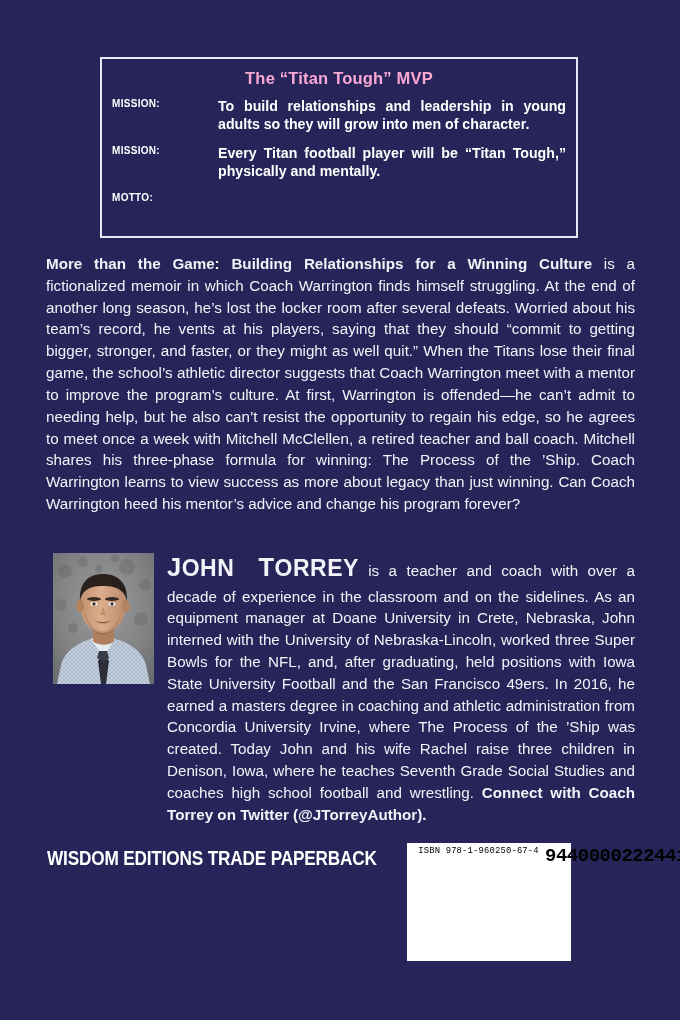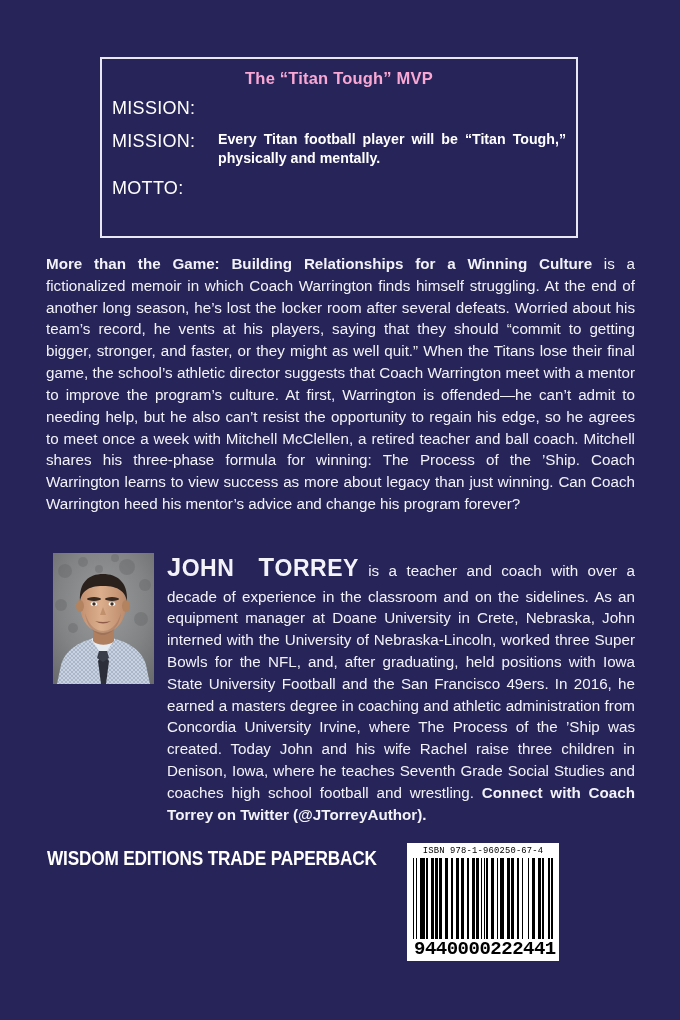--- a/index.html
+++ b/index.html
@@ -36,22 +36,22 @@
     color: #f9a8d4;
   }
   .mvp-row {
     display: flex;
     align-items: flex-start;
     margin-bottom: 10px;
   }
   .mvp-row:last-child { margin-bottom: 0; flex-direction: column; }
   .mvp-label {
     flex: 0 0 106px;
-    font-weight: normal;
-    font-size: 18px;
+    font-weight: bold;
+    font-size: 10px;
     letter-spacing: 0.3px;
     line-height: 1.30;
     color: #ffffff;
   }
   .mvp-value {
     flex: 1 1 auto;
     font-weight: bold;
     font-size: 14.2px;
     line-height: 1.30;
     text-align: justify;
@@ -119,27 +119,27 @@
     transform: scaleX(0.86);
     transform-origin: left center;
     white-space: nowrap;
     color: #ffffff;
   }
 
   .barcode-box {
     position: absolute;
     left: 407px;
     top: 843px;
-    width: 152px;
+    width: 164px;
     height: 118px;
     background: #ffffff;
     box-sizing: border-box;
     padding: 3px 6px 2px 6px;
     display: flex;
-    flex-direction: column;
+    flex-direction: row;
   }
   .barcode-isbn {
     font-family: "Liberation Mono", monospace;
     font-size: 9.6px;
     color: #000000;
     text-align: center;
     letter-spacing: 0.2px;
     line-height: 1.1;
     white-space: nowrap;
     transform: scaleX(0.92);
@@ -171,20 +171,21 @@
   }
 </style>
 </head>
 <body>
 
 <div class="mvp-box">
   <div class="mvp-title">The “Titan Tough” MVP</div>
 
   <div class="mvp-row mission">
     <div class="mvp-label">MISSION:</div>
+    <div class="mvp-value">To build relationships and leadership in young adults so they will grow into men of character.</div>
   </div>
 
   <div class="mvp-row">
     <div class="mvp-label">MISSION:</div>
     <div class="mvp-value">Every Titan football player will be “Titan Tough,” physically and mentally.</div>
   </div>
 
   <div class="mvp-row">
     <div class="mvp-label">MOTTO:</div>
   </div>

